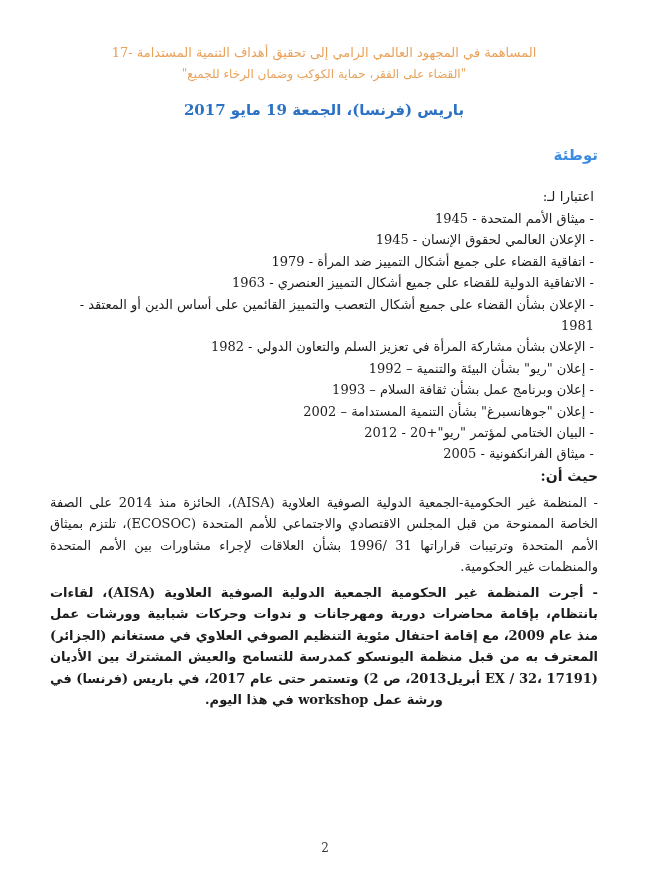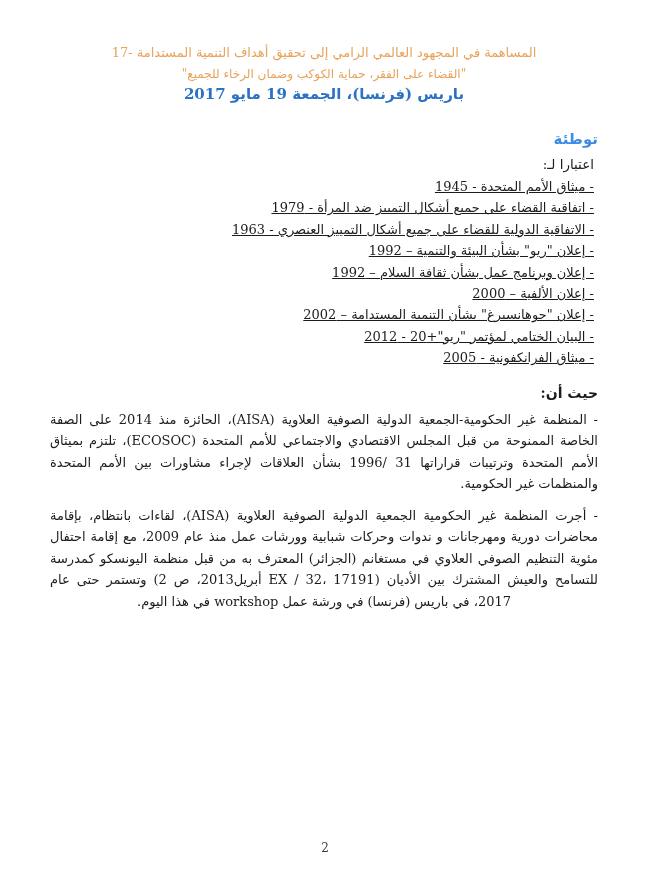--- a/index.html
+++ b/index.html
@@ -21,62 +21,62 @@
   .titles{text-align:center;}
   .title-line1{
     color:var(--title-color,#E9A25B);
     font-size:13px;line-height:22px;
   }
   .title-line2{
     color:var(--title-color,#E9A25B);
     font-size:12px;line-height:20px;
   }
   .dateline{
+    margin-top:16px;
     text-align:center;
     color:var(--date-color,#2B72C4);
     font-weight:bold;
     font-size:15px;line-height:20px;
   }
   .preamble-heading{
     margin-top:24px;
     color:var(--preamble-color,#3C8DE3);
     font-size:15px;line-height:22px;
     font-weight:bold;
     text-align:right;
   }
   .intro{
-    margin-top:4px;
+    margin-top:20px;
     font-size:13.5px;line-height:21px;
     text-align:right;
     padding-right:4px;
   }
   .decl-list{margin-top:1px;}
   .decl-list .li{
     font-size:13px;
     line-height:21.4px;
     text-align:right;
     padding-right:4px;
-    text-decoration:underline;
   }
   .whereas-heading{
-    margin-top:13px;
     font-size:14px;line-height:22px;
     font-weight:bold;
     text-align:right;
   }
   .para{
     margin-top:5px;
     font-size:13px;
     line-height:21.5px;
     text-align:justify;
     text-align-last:right;
   }
   .para.centered-last{
-    margin-top:10px;
+    margin-top:4px;
     text-align-last:center;
+    font-weight:bold;
   }
   .page-number{
     position:absolute;
     bottom:36px;left:0;right:0;
     text-align:center;
     font-size:12px;
     color:#3a3a3a;
     direction:ltr;
   }
 </style>
@@ -91,25 +91,27 @@
   </div>
 
   <div class="dateline">باريس (فرنسا)، الجمعة 19 مايو 2017</div>
 
   <div class="preamble-heading">توطئة</div>
 
   <div class="intro">اعتبارا لـ:</div>
 
   <div class="decl-list">
     <div class="li">- ميثاق الأمم المتحدة - 1945</div>
+    <div class="li">- الإعلان العالمي لحقوق الإنسان - 1945</div>
     <div class="li">- اتفاقية القضاء على جميع أشكال التمييز ضد المرأة - 1979</div>
     <div class="li">- الاتفاقية الدولية للقضاء على جميع أشكال التمييز العنصري - 1963</div>
+    <div class="li">- الإعلان بشأن القضاء على جميع أشكال التعصب والتمييز القائمين على أساس الدين أو المعتقد - 1981</div>
+    <div class="li">- الإعلان بشأن مشاركة المرأة في تعزيز السلم والتعاون الدولي - 1982</div>
     <div class="li">- إعلان "ريو" بشأن البيئة والتنمية – 1992</div>
-    <div class="li">- إعلان وبرنامج عمل بشأن ثقافة السلام – 1992</div>
-    <div class="li">- إعلان الألفية – 2000</div>
+    <div class="li">- إعلان وبرنامج عمل بشأن ثقافة السلام – 1993</div>
     <div class="li">- إعلان "جوهانسبرغ" بشأن التنمية المستدامة – 2002</div>
     <div class="li">- البيان الختامي لمؤتمر "ريو"+20 - 2012</div>
     <div class="li">- ميثاق الفرانكفونية - 2005</div>
   </div>
 
   <div class="whereas-heading">حيث أن:</div>
 
   <div class="para">- المنظمة غير الحكومية-الجمعية الدولية الصوفية العلاوية  (AISA)، الحائزة منذ 2014  على الصفة الخاصة الممنوحة من قبل المجلس الاقتصادي والاجتماعي للأمم المتحدة  (ECOSOC)، تلتزم بميثاق الأمم المتحدة وترتيبات قراراتها ‪1996/ 31‬ بشأن العلاقات لإجراء مشاورات بين الأمم المتحدة والمنظمات غير الحكومية.</div>
   <div class="para centered-last">- أجرت المنظمة غير الحكومية الجمعية الدولية الصوفية العلاوية  (AISA)، لقاءات بانتظام، بإقامة محاضرات دورية ومهرجانات و ندوات وحركات شبابية وورشات عمل منذ عام 2009، مع إقامة احتفال مئوية التنظيم الصوفي العلاوي  في مستغانم (الجزائر) المعترف به من قبل منظمة اليونسكو كمدرسة للتسامح والعيش المشترك بين الأديان (‪EX / 32‬، 17191 أبريل2013، ص 2) وتستمر حتى عام 2017، في باريس (فرنسا) في ورشة عمل workshop في هذا اليوم.</div>
 

